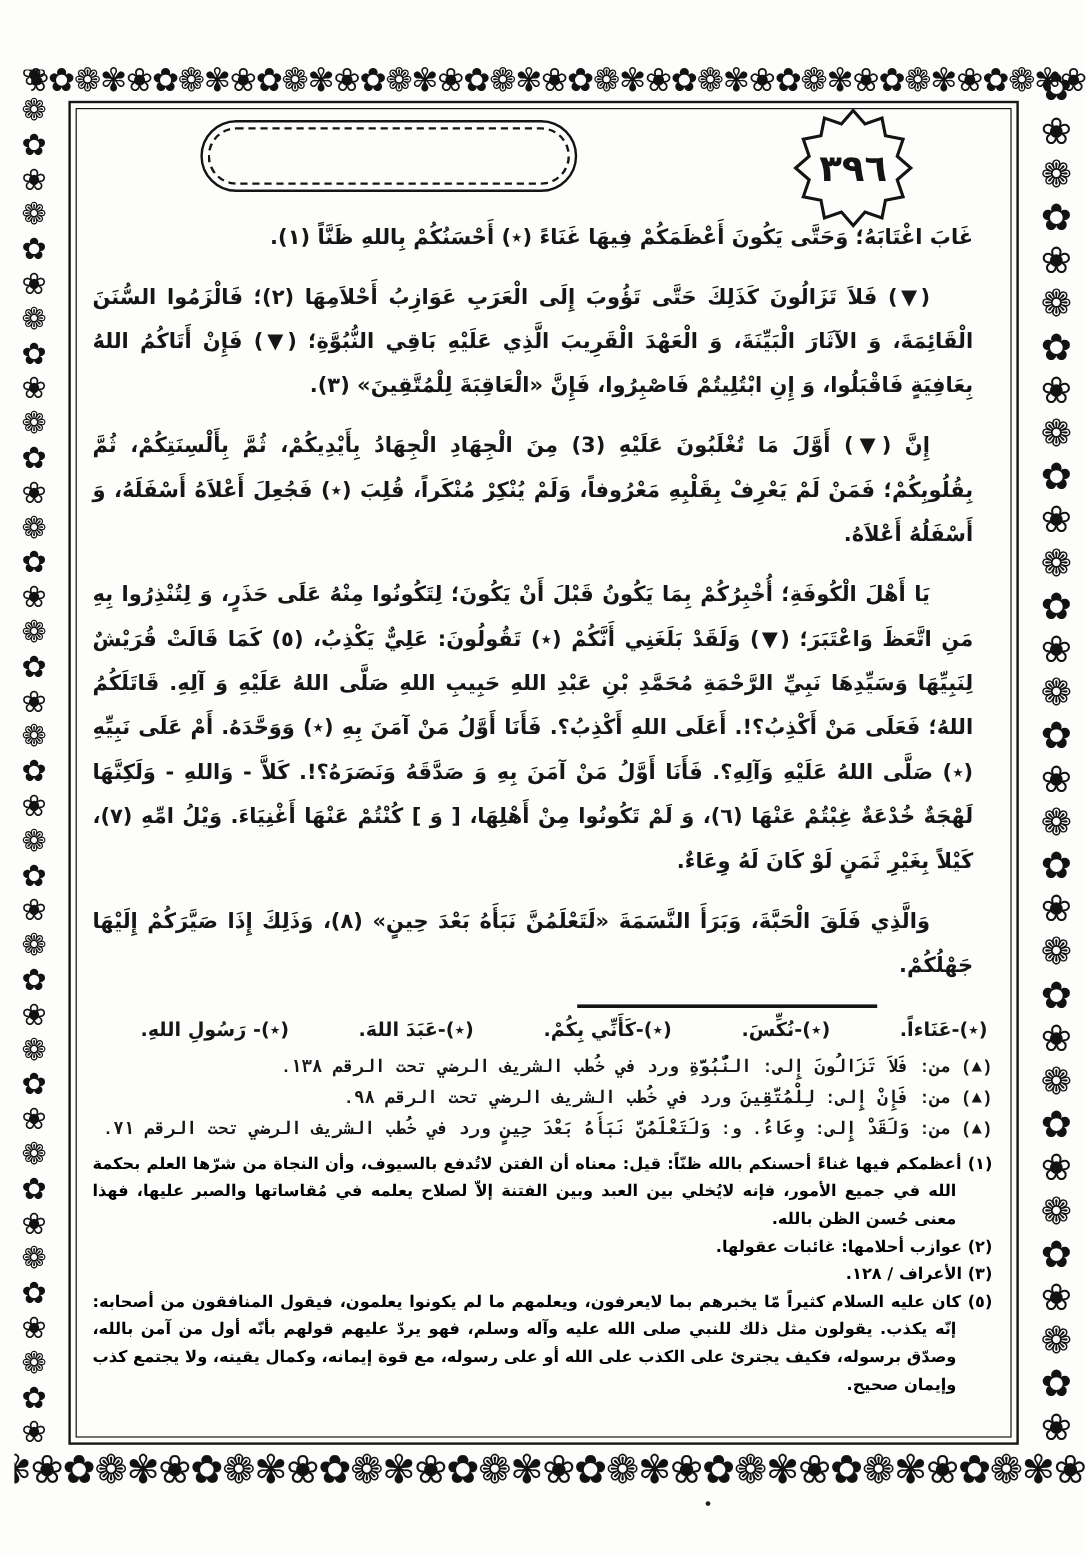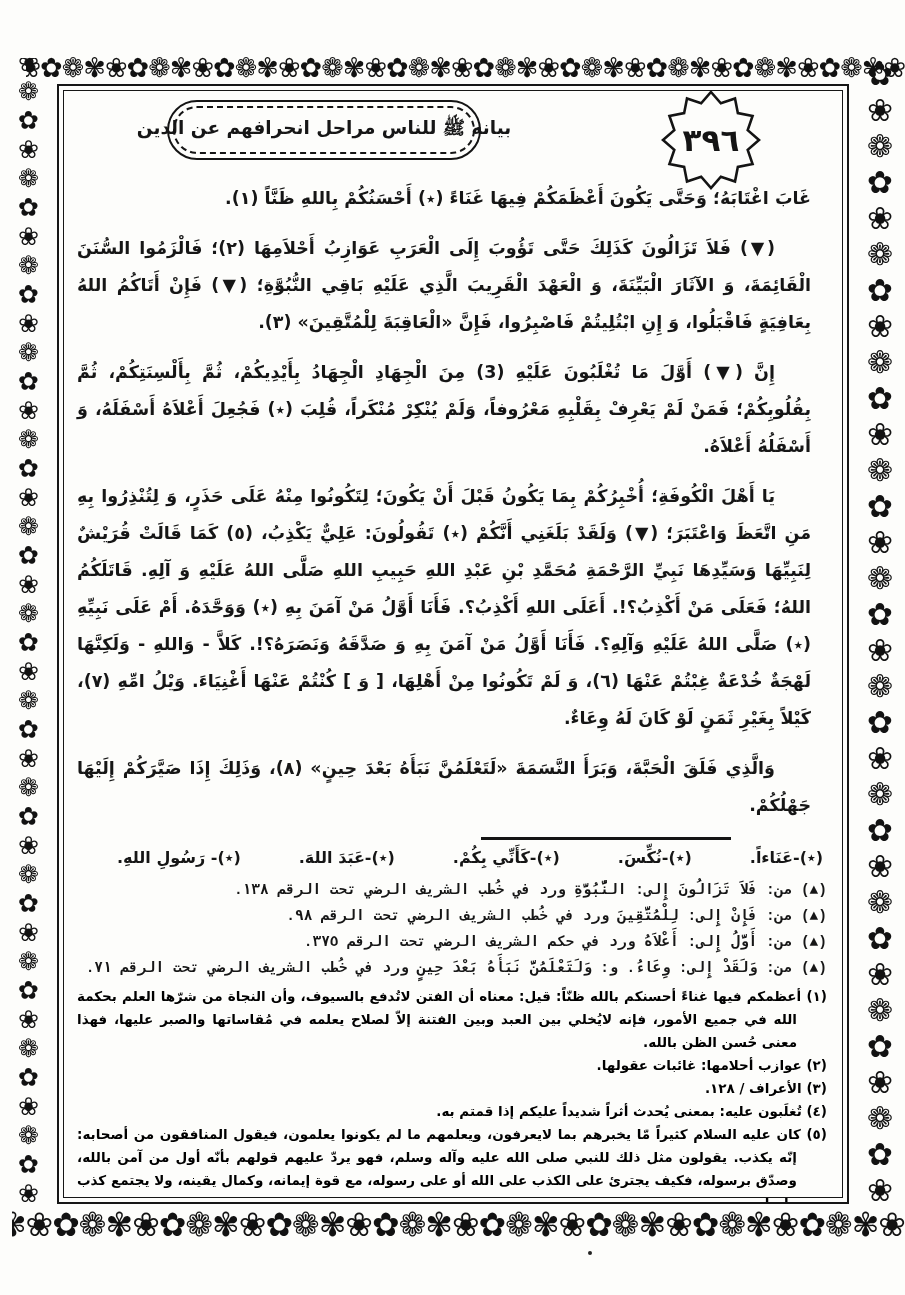--- a/index.html
+++ b/index.html
@@ -66,21 +66,20 @@
 
   <div class="frame">
 
     <div class="header">
       <svg class="starburst" viewBox="0 0 104 104">
         <polygon points="52,4 61.84,15.3 76,10.43 78.87,25.13 93.57,28 88.7,42.16 100,52 88.7,61.84 93.57,76 78.87,78.87 76,93.57 61.84,88.7 52,100 42.16,88.7 28,93.57 25.13,78.87 10.43,76 15.3,61.84 4,52 15.3,42.16 10.43,28 25.13,25.13 28,10.43 42.16,15.3" fill="#fdfdfb" stroke="#141414" stroke-width="2.6"></polygon>
         <text x="52" y="63" text-anchor="middle" font-size="31" font-weight="bold" fill="#141414">٣٩٦</text>
       </svg>
       <div class="cartouche">
         <div class="cartouche-dash"></div>
-        <span class="cartouche-title">بيانه ﷺ للناس مراحل انحرافهم عن الدين</span>
       </div>
     </div>
 
     <div class="body">
       <p>غَابَ اغْتَابَهُ؛ وَحَتَّى يَكُونَ أَعْظَمَكُمْ فِيهَا غَنَاءً (٭) أَحْسَنُكُمْ بِاللهِ ظَنَّاً (١).</p>
       <p class="indent">(▼) فَلاَ تَزَالُونَ كَذَلِكَ حَتَّى تَؤُوبَ إِلَى الْعَرَبِ عَوَازِبُ أَحْلاَمِهَا (٢)؛ فَالْزَمُوا السُّنَنَ الْقَائِمَةَ، وَ الآثَارَ الْبَيِّنَةَ، وَ الْعَهْدَ الْقَرِيبَ الَّذِي عَلَيْهِ بَاقِي النُّبُوَّةِ؛ (▼) فَإِنْ أَتَاكُمُ اللهُ بِعَافِيَةٍ فَاقْبَلُوا، وَ إِنِ ابْتُلِيتُمْ فَاصْبِرُوا، فَإِنَّ «الْعَاقِبَةَ لِلْمُتَّقِينَ» (٣).</p>
       <p class="indent">إِنَّ (▼) أَوَّلَ مَا تُغْلَبُونَ عَلَيْهِ (3) مِنَ الْجِهَادِ الْجِهَادُ بِأَيْدِيكُمْ، ثُمَّ بِأَلْسِنَتِكُمْ، ثُمَّ بِقُلُوبِكُمْ؛ فَمَنْ لَمْ يَعْرِفْ بِقَلْبِهِ مَعْرُوفاً، وَلَمْ يُنْكِرْ مُنْكَراً، قُلِبَ (٭) فَجُعِلَ أَعْلاَهُ أَسْفَلَهُ، وَ أَسْفَلُهُ أَعْلاَهُ.</p>
       <p class="indent">يَا أَهْلَ الْكُوفَةِ؛ أُخْبِرُكُمْ بِمَا يَكُونُ قَبْلَ أَنْ يَكُونَ؛ لِتَكُونُوا مِنْهُ عَلَى حَذَرٍ، وَ لِتُنْذِرُوا بِهِ مَنِ اتَّعَظَ وَاعْتَبَرَ؛ (▼) وَلَقَدْ بَلَغَنِي أَنَّكُمْ (٭) تَقُولُونَ: عَلِيٌّ يَكْذِبُ، (٥) كَمَا قَالَتْ قُرَيْشٌ لِنَبِيِّهَا وَسَيِّدِهَا نَبِيِّ الرَّحْمَةِ مُحَمَّدِ بْنِ عَبْدِ اللهِ حَبِيبِ اللهِ صَلَّى اللهُ عَلَيْهِ وَ آلِهِ. قَاتَلَكُمُ اللهُ؛ فَعَلَى مَنْ أَكْذِبُ؟!. أَعَلَى اللهِ أَكْذِبُ؟. فَأَنَا أَوَّلُ مَنْ آمَنَ بِهِ (٭) وَوَحَّدَهُ. أَمْ عَلَى نَبِيِّهِ (٭) صَلَّى اللهُ عَلَيْهِ وَآلِهِ؟. فَأَنَا أَوَّلُ مَنْ آمَنَ بِهِ وَ صَدَّقَهُ وَنَصَرَهُ؟!. كَلاَّ - وَاللهِ - وَلَكِنَّهَا لَهْجَةٌ خُدْعَةٌ غِبْتُمْ عَنْهَا (٦)، وَ لَمْ تَكُونُوا مِنْ أَهْلِهَا، [ وَ ] كُنْتُمْ عَنْهَا أَغْنِيَاءَ. وَيْلُ امِّهِ (٧)، كَيْلاً بِغَيْرِ ثَمَنٍ لَوْ كَانَ لَهُ وِعَاءٌ.</p>
       <p class="indent">وَالَّذِي فَلَقَ الْحَبَّةَ، وَبَرَأَ النَّسَمَةَ «لَتَعْلَمُنَّ نَبَأَهُ بَعْدَ حِينٍ» (٨)، وَذَلِكَ إِذَا صَيَّرَكُمْ إِلَيْهَا جَهْلُكُمْ.</p>
     </div>
@@ -91,29 +90,27 @@
       <span>(٭)-عَنَاءاً.</span>
       <span>(٭)-نُكِّسَ.</span>
       <span>(٭)-كَأَنِّي بِكُمْ.</span>
       <span>(٭)-عَبَدَ اللهَ.</span>
       <span>(٭)- رَسُولِ اللهِ.</span>
     </div>
 
     <div class="apparatus">
       <div>(▲) من: فَلاَ تَزَالُونَ إِلى: النُّبُوَّةِ ورد في خُطب الشريف الرضي تحت الرقم ١٣٨.</div>
       <div>(▲) من: فَإِنْ إِلى: لِلْمُتَّقِينَ ورد في خُطب الشريف الرضي تحت الرقم ٩٨.</div>
-      <div>(▲) من: أَوَّلُ إِلى: أَعْلاَهُ ورد في حكم الشريف الرضي تحت الرقم ٣٧٥.</div>
       <div>(▲) من: وَلَقَدْ إِلى: وِعَاءُ. و: وَلَتَعْلَمُنَّ نَبَأَهُ بَعْدَ حِينٍ ورد في خُطب الشريف الرضي تحت الرقم ٧١.</div>
     </div>
 
     <div class="footnotes">
       <div>(١) أعظمكم فيها غناءً أحسنكم بالله ظنّاً: قيل: معناه أن الفتن لاتُدفع بالسيوف، وأن النجاة من شرّها العلم بحكمة الله في جميع الأمور، فإنه لايُخلي بين العبد وبين الفتنة إلاّ لصلاح يعلمه في مُقاساتها والصبر عليها، فهذا معنى حُسن الظن بالله.</div>
       <div>(٢) عوازب أحلامها: غائبات عقولها.</div>
       <div>(٣) الأعراف / ١٢٨.</div>
-      <div>(٤) تُغلَبون عليه: بمعنى يُحدث أثراً شديداً عليكم إذا قمتم به.</div>
       <div>(٥) كان عليه السلام كثيراً مّا يخبرهم بما لايعرفون، ويعلمهم ما لم يكونوا يعلمون، فيقول المنافقون من أصحابه: إنّه يكذب. يقولون مثل ذلك للنبي صلى الله عليه وآله وسلم، فهو يردّ عليهم قولهم بأنّه أول من آمن بالله، وصدّق برسوله، فكيف يجترئ على الكذب على الله أو على رسوله، مع قوة إيمانه، وكمال يقينه، ولا يجتمع كذب وإيمان صحيح.</div>
 
     </div>
 
   </div>
 
   <div class="dot"></div>
 </div>
 
 </body></html>

